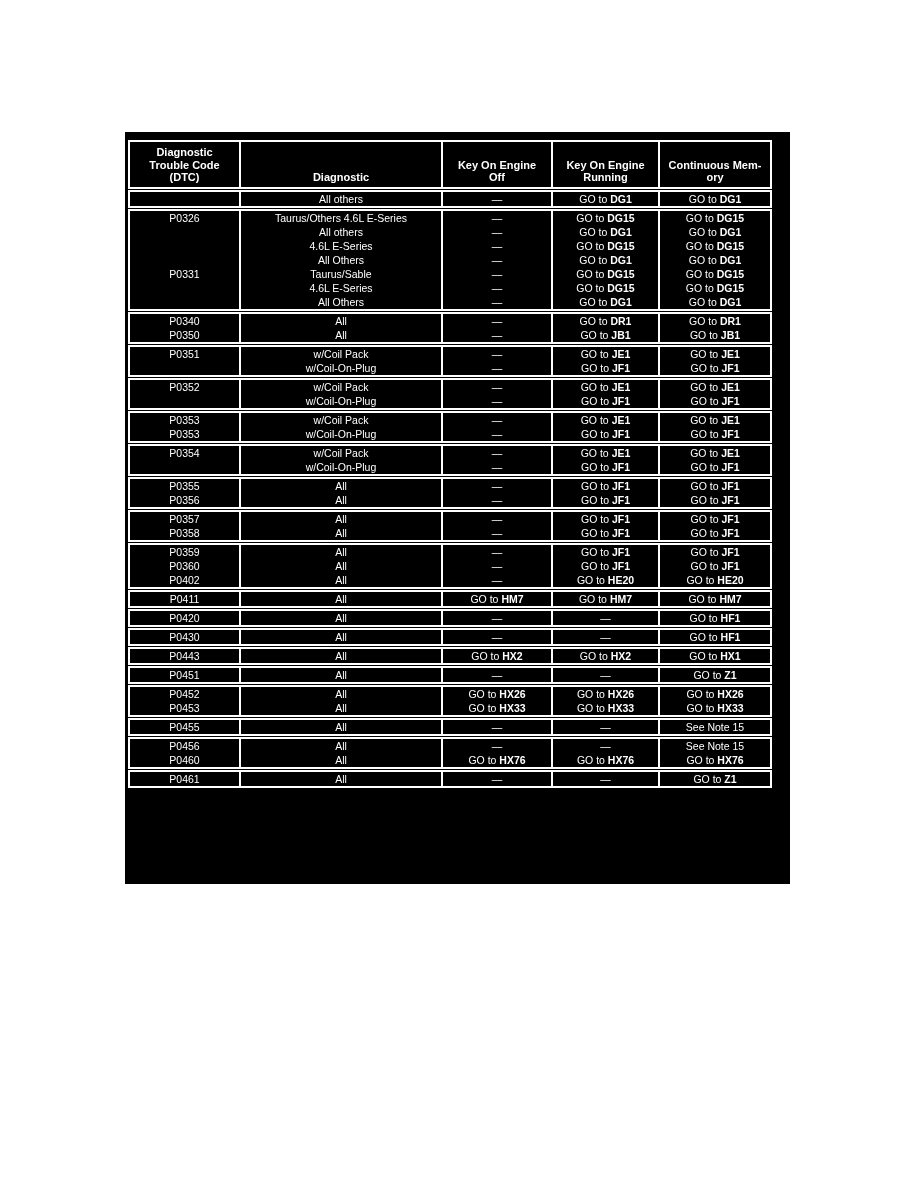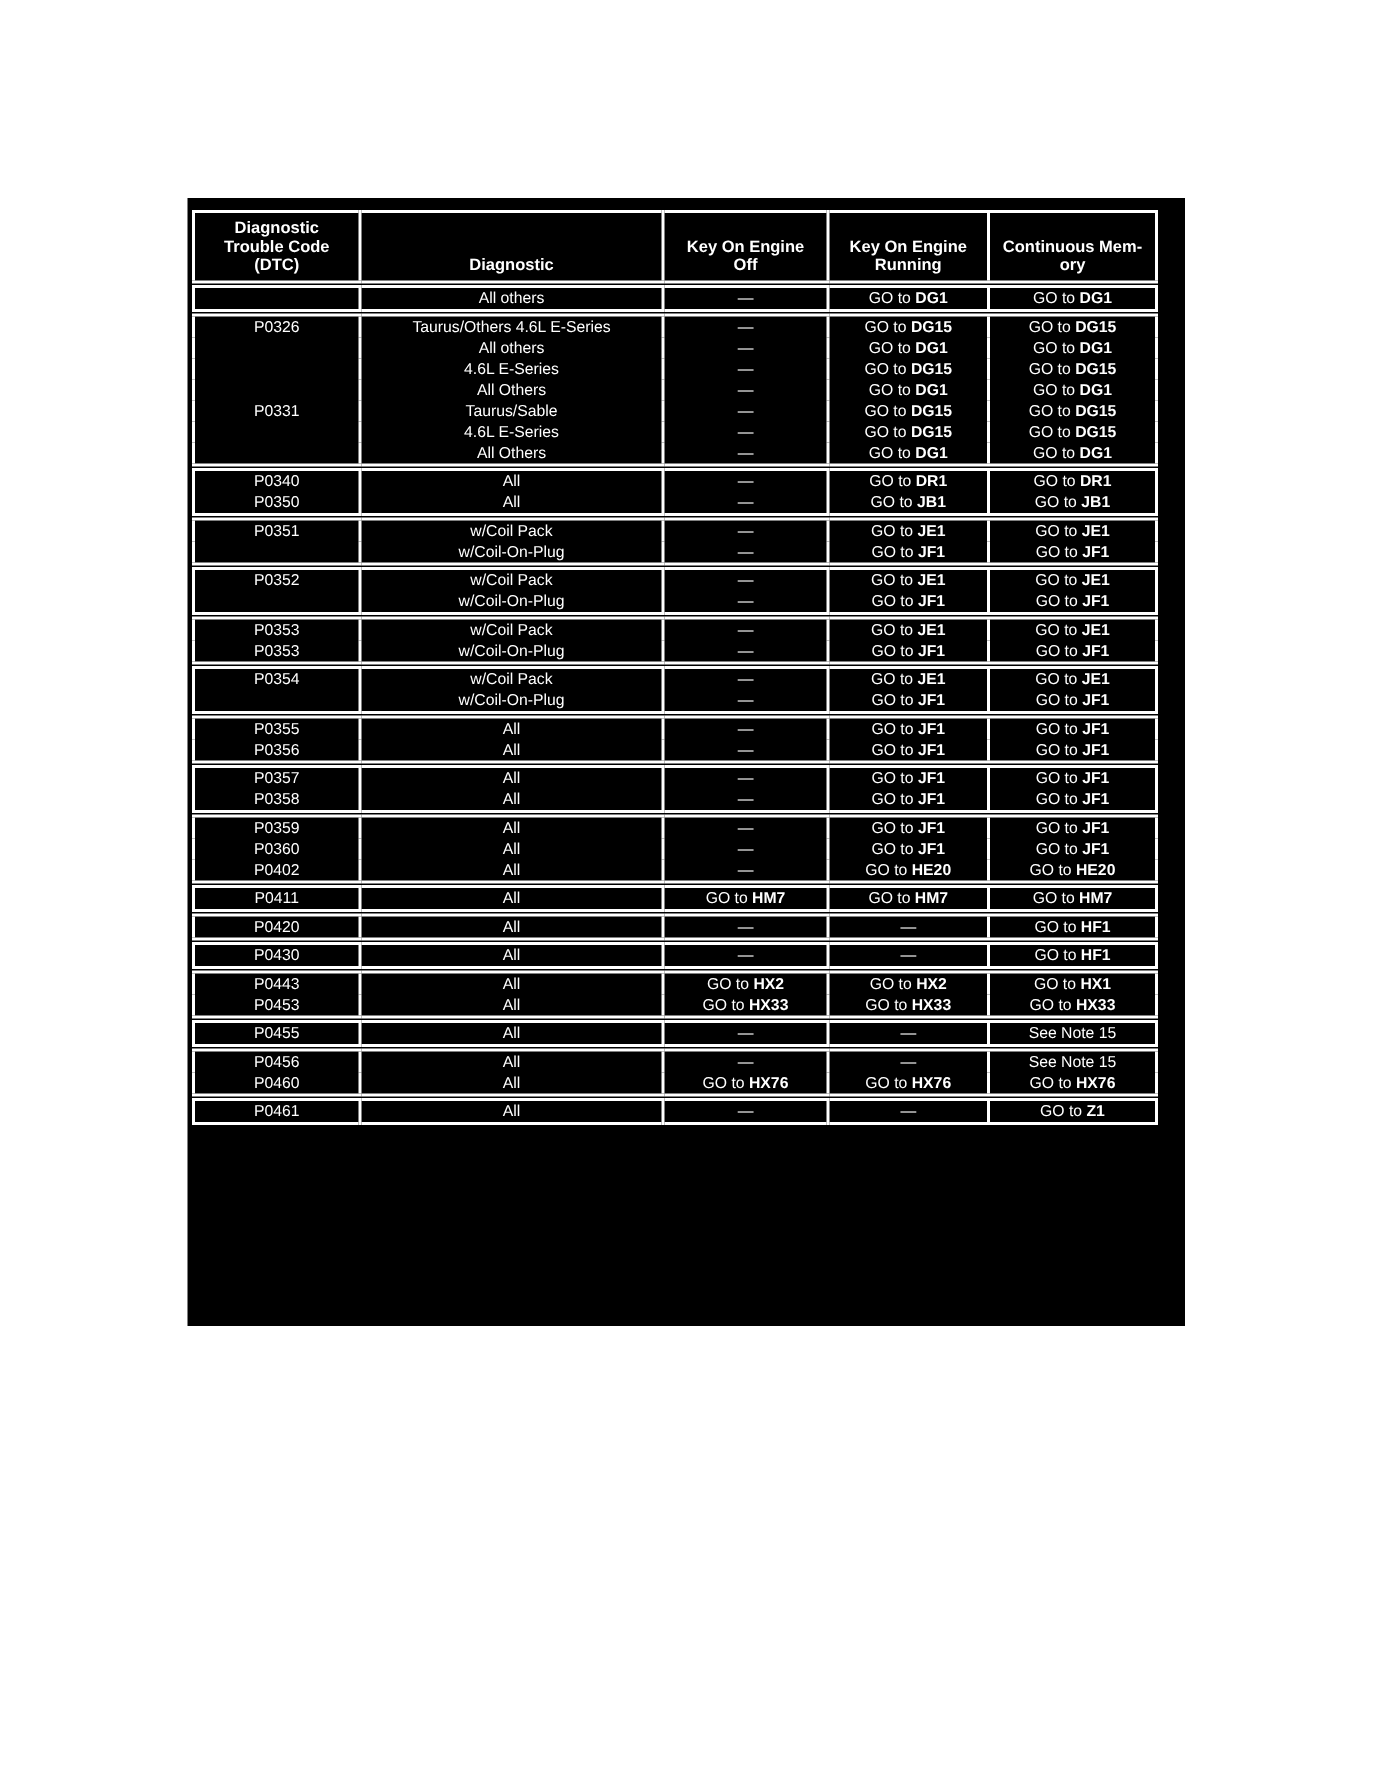--- a/index.html
+++ b/index.html
@@ -284,20 +284,34 @@
             <td>—</td>
             <td>GO to <b>HF1</b></td>
           </tr>
           <tr class="block-start">
             <td>P0443</td>
             <td>All</td>
             <td>GO to <b>HX2</b></td>
             <td>GO to <b>HX2</b></td>
             <td>GO to <b>HX1</b></td>
           </tr>
+          <tr class="block-start">
+            <td>P0451</td>
+            <td>All</td>
+            <td>—</td>
+            <td>—</td>
+            <td>GO to <b>Z1</b></td>
+          </tr>
+          <tr class="block-start">
+            <td>P0452</td>
+            <td>All</td>
+            <td>GO to <b>HX26</b></td>
+            <td>GO to <b>HX26</b></td>
+            <td>GO to <b>HX26</b></td>
+          </tr>
           <tr>
             <td>P0453</td>
             <td>All</td>
             <td>GO to <b>HX33</b></td>
             <td>GO to <b>HX33</b></td>
             <td>GO to <b>HX33</b></td>
           </tr>
           <tr class="block-start">
             <td>P0455</td>
             <td>All</td>

